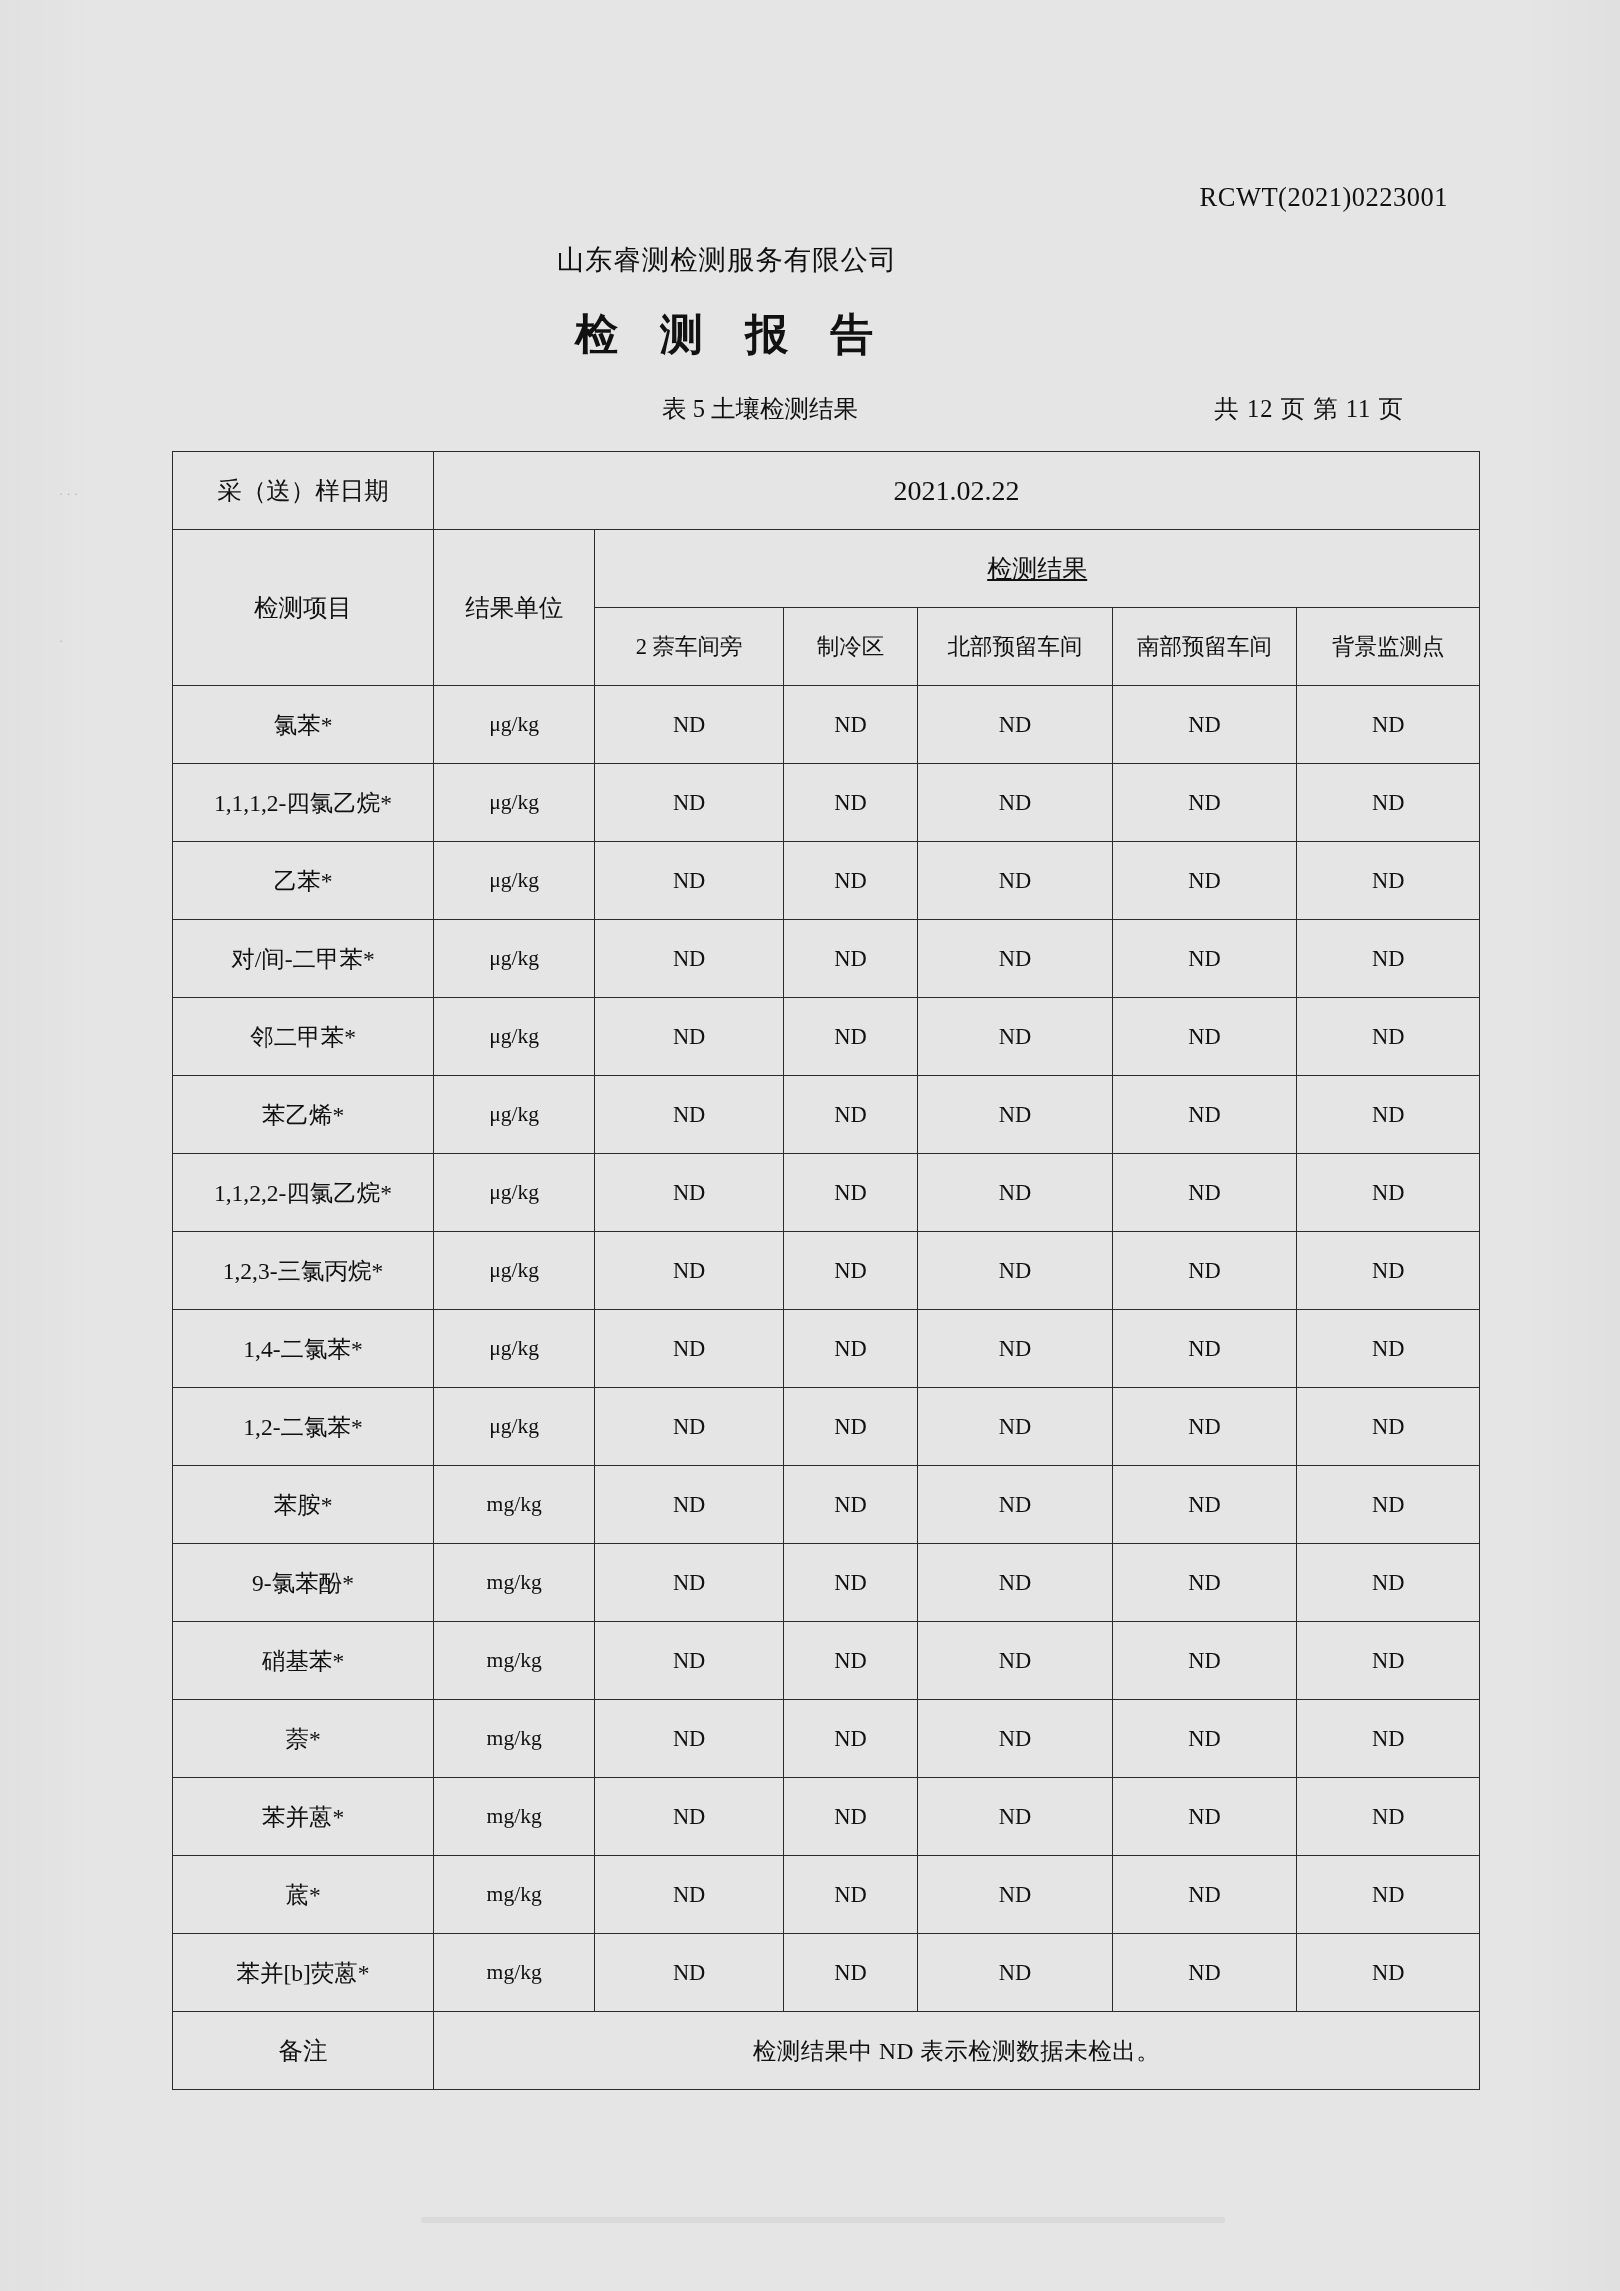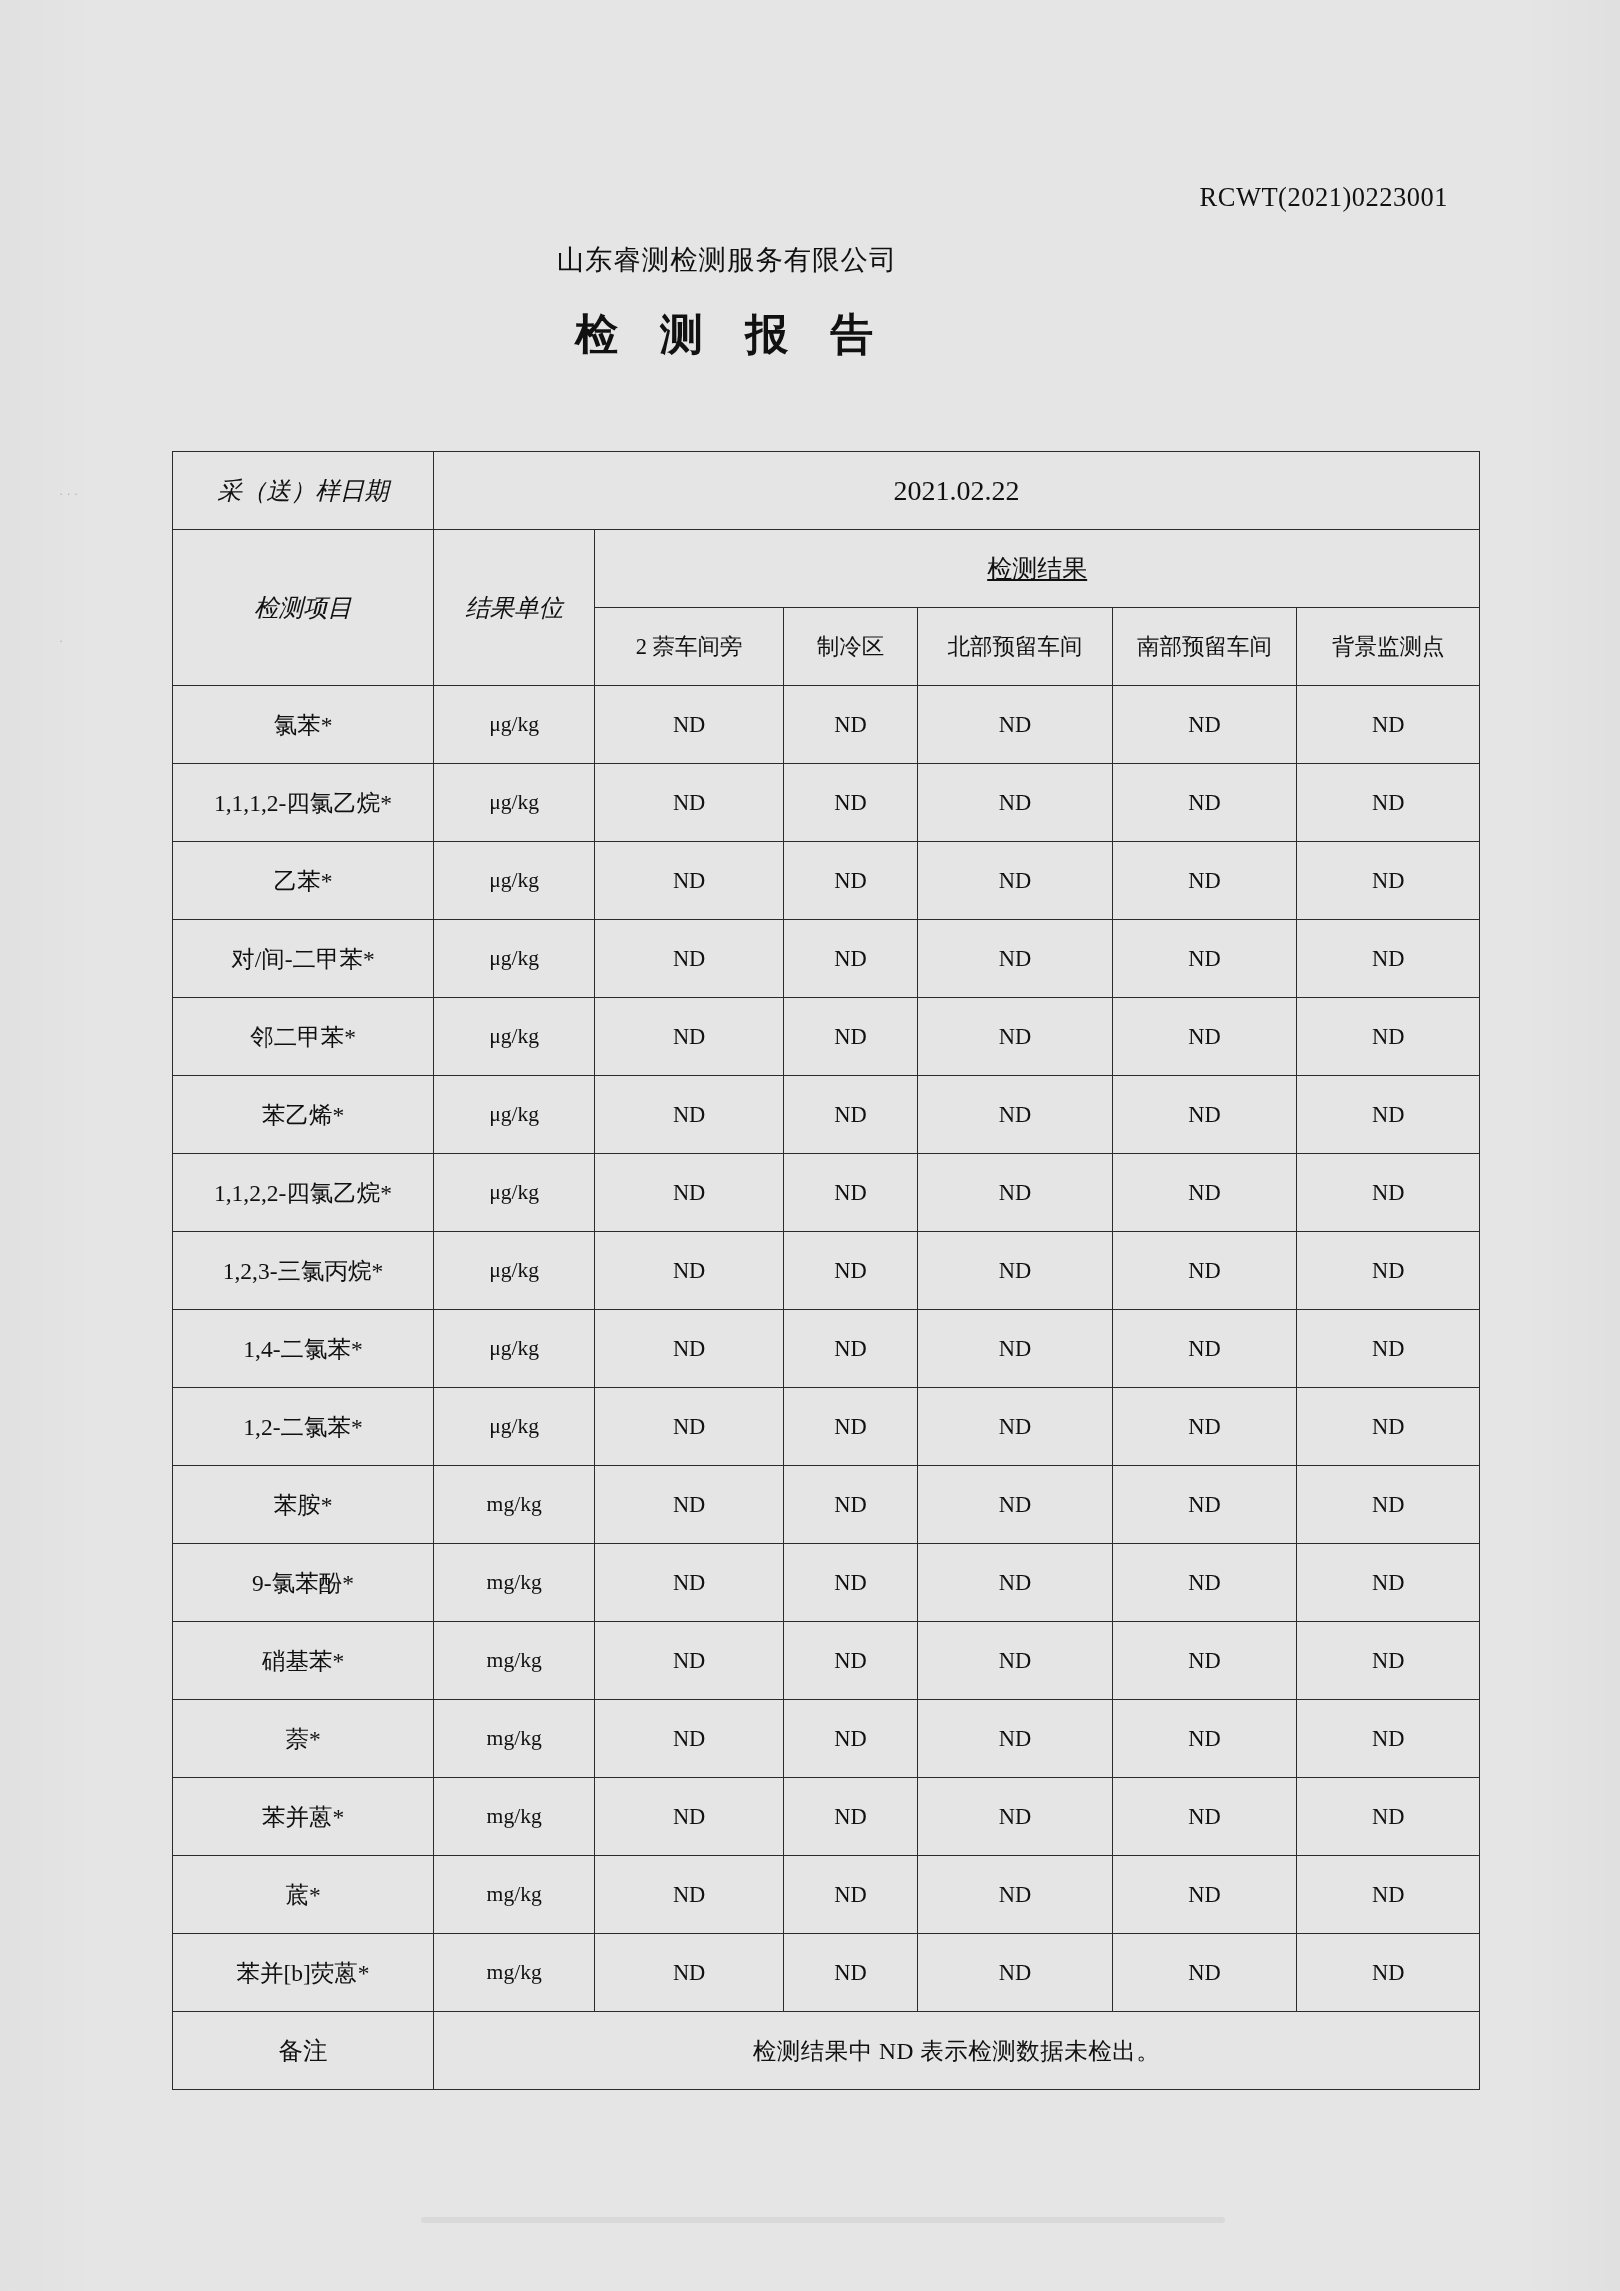--- a/index.html
+++ b/index.html
@@ -106,21 +106,20 @@
   td.val {
     font-size: 22.5px;
   }
   td.c1 { width: 190px; }
   td.c2 { width: 135px; }
   td.c3 { width: 196px; }
   td.c4 { width: 186px; }
   td.c5 { width: 184px; }
   td.header-label {
     font-size: 24.5px;
-    font-style: italic;
   }
   td.date-cell {
     font-size: 28px;
   }
   td.group-head {
     height: 51px;
     font-size: 25px;
     text-decoration: underline;
   }
   td.sub-head {
@@ -157,20 +156,24 @@
 <body>
 
 <div class="page">
 
   <div class="doc-code">RCWT(2021)0223001</div>
 
   <div class="company">山东睿测检测服务有限公司</div>
 
   <div class="report-title">检 测 报 告</div>
 
+  <div class="subtitle-row">
+    <div class="table-caption">表 5  土壤检测结果</div>
+    <div class="page-count">共 12 页   第 11 页</div>
+  </div>
 
   <div class="side-marks">· · · ·</div>
 
   <table class="result">
     <tbody>
       <tr>
         <td class="item-name header-label">采（送）样日期</td>
         <td class="date-cell" colspan="6">2021.02.22</td>
       </tr>
 

